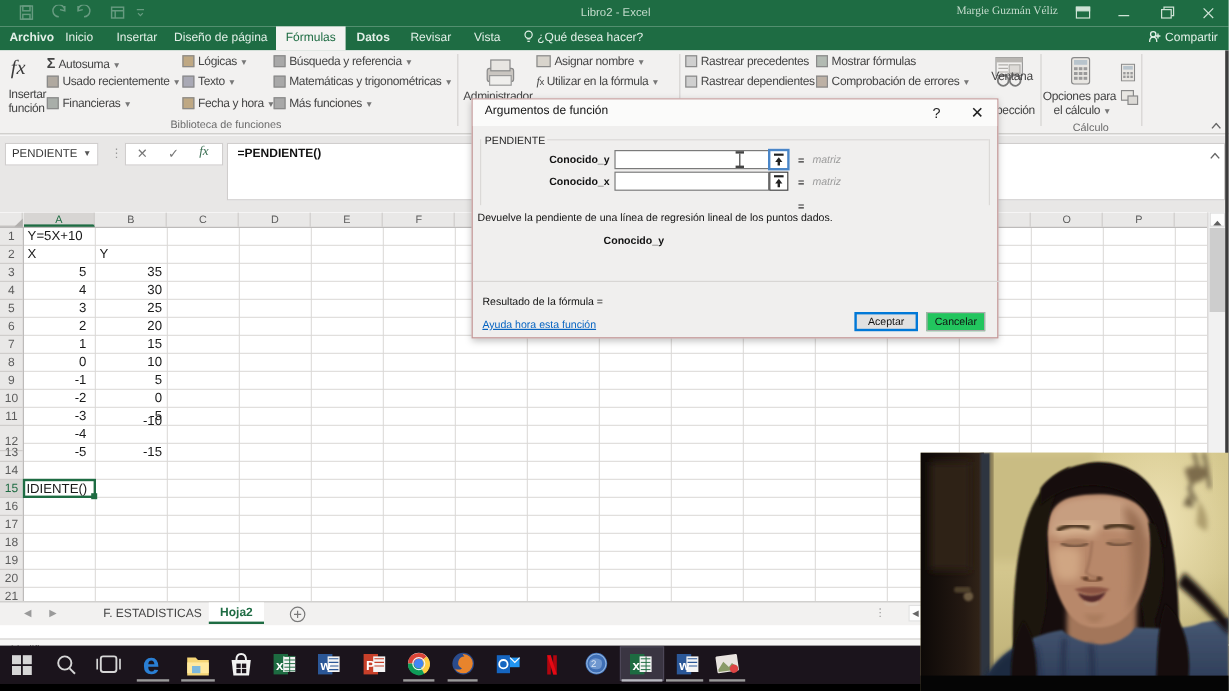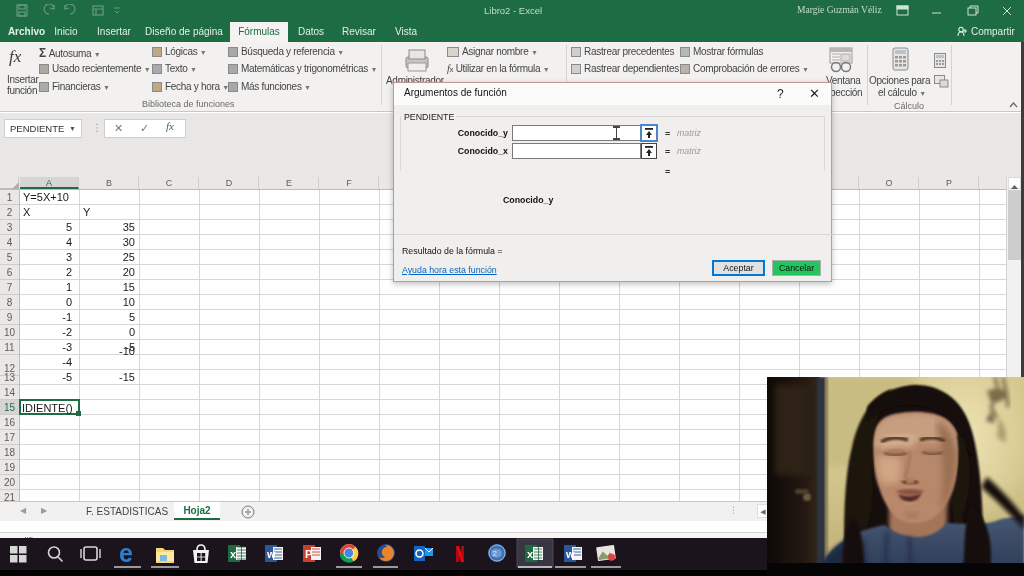--- a/index.html
+++ b/index.html
@@ -92,23 +92,27 @@
     </g>
   </svg>
 </div>
 
 <div class="abs" id="tabrow">
   <div class="rtab" style="left:4px;width:45px;font-weight:bold;">Archivo</div>
   <div class="rtab" style="left:44px;width:44px;">Inicio</div>
   <div class="rtab" style="left:92px;width:44px;">Insertar</div>
   <div class="rtab" style="left:142px;width:84px;">Diseño de página</div>
   <div class="rtab sel" style="left:230px;width:58px;">Fórmulas</div>
-  <div class="rtab" style="left:294px;width:34px;">Datos</div>
+  <div class="rtab" style="left:294px;width:34px;font-weight:bold;">Datos</div>
   <div class="rtab" style="left:337px;width:44px;">Revisar</div>
   <div class="rtab" style="left:390px;width:32px;">Vista</div>
+  <div class="rtab" style="left:426px;width:120px;"><svg width="9" height="11" viewBox="0 0 9 11" style="vertical-align:-2px;">
+        <circle cx="4.5" cy="4" r="3" fill="none" stroke="#e2efe7"></circle>
+        <path d="M3,7.5 h3 M3.5,9.5 h2" stroke="#e2efe7"></path>
+      </svg> ¿Qué desea hacer?</div>
   <div class="rtab" style="left:948px;width:76px;"><svg width="11" height="11" viewBox="0 0 11 11" style="vertical-align:-2px;">
         <circle cx="4" cy="3.5" r="2.2" fill="none" stroke="#e2efe7" stroke-width="1.1"></circle>
         <path d="M1,10 q0,-4 3,-4 q3,0 3,4 M8,3 v4 M6,5 h4" stroke="#e2efe7" stroke-width="1.1" fill="none"></path>
       </svg> Compartir</div>
 </div>
 
 <div class="abs" id="ribbon">
   <svg style="position:absolute;left:8px;top:3px;" width="24" height="22" viewBox="0 0 24 22">
       <text x="1" y="17" font-size="17" font-style="italic" font-family="Liberation Serif" fill="#3b3b3b">fx</text>
     </svg>
@@ -140,21 +144,21 @@
   <div class="rb" style="left:680px;top:21px;"><span class="ic" style="background:#bdb1a5;"></span>Comprobación de errores <span class="da">▼</span></div>
   <svg style="position:absolute;left:828px;top:4px;" width="26" height="27" viewBox="0 0 26 27">
       <rect x="2" y="2" width="22" height="15" fill="#f2f1ef" stroke="#9a9a9a"></rect>
       <rect x="2" y="2" width="22" height="4" fill="#b8b6b2"></rect>
       <path d="M4,8 h8 M4,11 h8 M4,14 h8" stroke="#b0aeaa"></path>
       <rect x="13" y="8" width="9" height="7" fill="#dddbd7" stroke="#b0aeaa"></rect>
       <circle cx="8" cy="21" r="4.5" fill="none" stroke="#7a7a7a" stroke-width="1.5"></circle>
       <circle cx="18" cy="21" r="4.5" fill="none" stroke="#7a7a7a" stroke-width="1.5"></circle>
       <path d="M12.5,21 h1" stroke="#7a7a7a" stroke-width="1.5"></path>
     </svg>
-  <div class="rb" style="left:826px;top:33px;">Ventana</div>
+  <div class="rb" style="left:826px;top:17px;">Ventana</div>
   <div class="rb" style="left:830px;top:45px;">pección</div>
   <div class="vsep" style="left:867px;"></div>
   <svg style="position:absolute;left:892px;top:5px;" width="17" height="24" viewBox="0 0 17 24">
       <rect x="1" y="1" width="15" height="22" rx="2" fill="#e8e6e2" stroke="#8a8a8a"></rect>
       <rect x="3" y="3" width="11" height="4" fill="#b8c4cc"></rect>
       <g fill="#9a9a9a">
         <rect x="3" y="9" width="3" height="2.5"></rect>
         <rect x="7" y="9" width="3" height="2.5"></rect>
         <rect x="11" y="9" width="3" height="2.5"></rect>
         <rect x="3" y="13" width="3" height="2.5"></rect>
@@ -190,20 +194,25 @@
     </svg>
 </div>
 
 <div class="abs" id="frow">
   <div id="namebox">PENDIENTE<span style="position:absolute;right:5px;top:0;color:#555;font-size:7px;line-height:17px;">▼</span></div>
   <div style="position:absolute;left:92px;top:9px;color:#999;font-size:10px;">⋮</div>
   <div id="fbtns">
     <span style="position:absolute;left:9px;top:2px;color:#777;font-size:11px;">✕</span>
     <span style="position:absolute;left:35px;top:2px;color:#777;font-size:11px;">✓</span>
     <span style="position:absolute;left:61px;top:0px;color:#3a6e52;font-size:11px;font-style:italic;font-family:'Liberation Serif';">fx</span>
+  </div>
+  <div id="fbar">=PENDIENTE()
+    <svg style="position:absolute;right:3px;top:7px;" width="9" height="6" viewBox="0 0 9 6">
+        <path d="M1,5 L4.5,1 L8,5" stroke="#666" stroke-width="1.2" fill="none"></path>
+      </svg>
   </div>
 </div>
 
 <div class="abs" id="sheet">
   <div id="colheads">
       <div class="ch" style="left:0;width:19px;border-bottom:1px solid #bdbbba;"></div>
       <div class="ch" style="left:20px;width:59px;background:#d7d5d3;border-bottom:2px solid #1e6c43;color:#1e6c43;">A</div>
       <div class="ch" style="left:80px;width:59px;">B</div>
       <div class="ch" style="left:140px;width:59px;">C</div>
       <div class="ch" style="left:200px;width:59px;">D</div>
@@ -428,20 +437,21 @@
   <div style="position:absolute;left:40px;top:63px;width:74px;text-align:right;font-weight:bold;color:#111;">Conocido_x</div>
   <div style="position:absolute;left:118px;top:60px;width:129px;height:16px;background:#fff;border:1px solid #7a7a7a;"></div>
   <div class="refedit" style="position:absolute;left:247px;top:60px;width:16px;height:16px;background:#fff;border:1px solid #444;"><svg width="14" height="14" viewBox="0 0 14 14">
         <rect x="3" y="2" width="8" height="1.8" fill="#222"></rect>
         <path d="M7,12 L7,6.5" stroke="#222" stroke-width="2"></path>
         <path d="M4,9 L7,5 L10,9 z" fill="#222"></path>
       </svg></div>
   <div style="position:absolute;left:271px;top:64px;font-weight:bold;font-size:9px;color:#333;">=</div>
   <div style="position:absolute;left:283px;top:63px;color:#9a9a9a;font-style:italic;">matriz</div>
   <div style="position:absolute;left:271px;top:84px;font-weight:bold;font-size:9px;color:#333;">=</div>
+  <div style="position:absolute;left:4px;top:93px;color:#111;">Devuelve la pendiente de una línea de regresión lineal de los puntos dados.</div>
   <div style="position:absolute;left:109px;top:112px;font-weight:bold;color:#111;">Conocido_y</div>
   <div style="position:absolute;left:0;top:151px;width:439px;height:1px;background:#d8d6d4;"></div>
   <div style="position:absolute;left:8px;top:163px;color:#111;">Resultado de la fórmula =</div>
   <div style="position:absolute;left:8px;top:182px;color:#0563c1;text-decoration:underline;">Ayuda hora esta función</div>
   <div style="position:absolute;left:318px;top:177px;width:53px;height:16px;background:#e1e1e1;border:2px solid #0078d7;text-align:center;line-height:12px;color:#111;">Aceptar</div>
   <div style="position:absolute;left:378px;top:177px;width:49px;height:16px;background:#22c55e;border:1px solid #adadad;text-align:center;line-height:14px;color:#111;">Cancelar</div>
 </div>
 
 <svg class="abs" id="webcam" width="257" height="199" viewBox="0 0 257 199">
   <defs>

